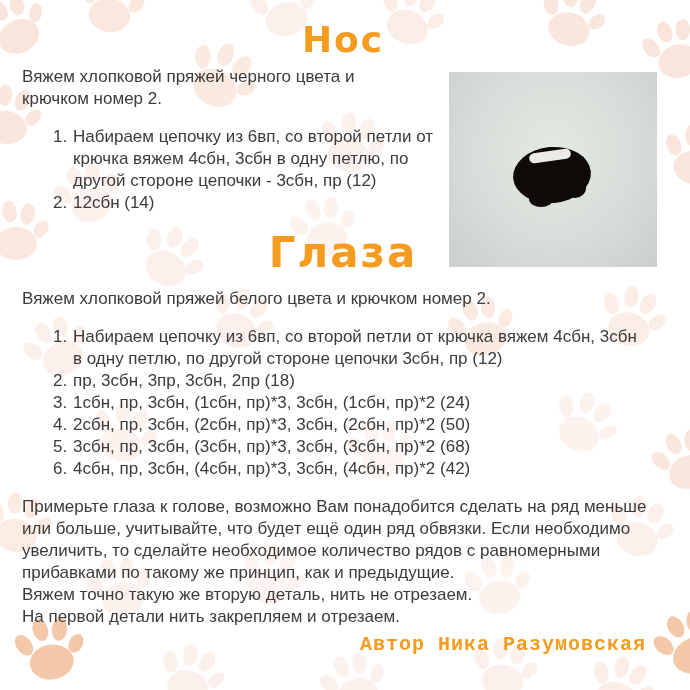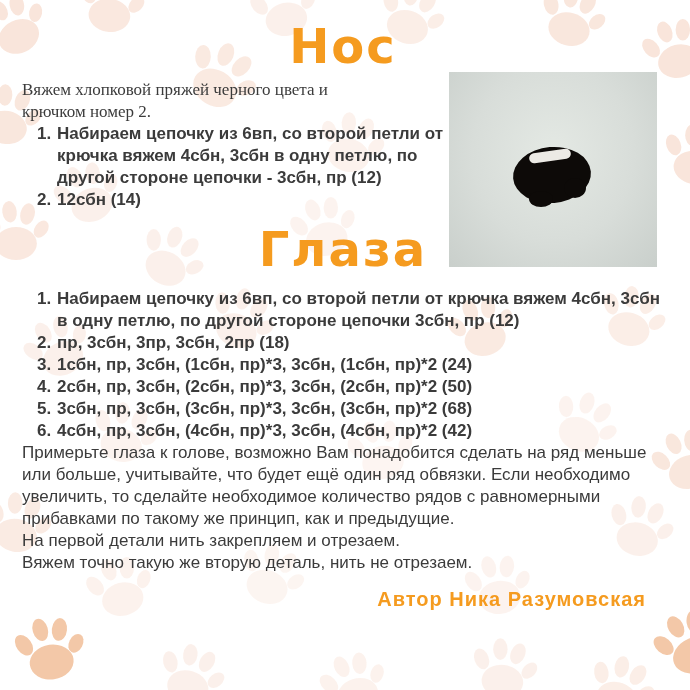--- a/index.html
+++ b/index.html
@@ -20,36 +20,36 @@
   }
   .paw-layer{position:absolute;left:0;top:0;width:690px;height:690px;z-index:0;}
   .paw{fill:var(--paw-print,#f9e3d8);}
   .paw.strong{fill:var(--paw-print-strong,#f3c6a4);}
   .content{position:relative;z-index:2;padding:0 26px 0 22px;box-sizing:border-box;}
   .section-title{
     font-family:"DejaVu Sans","Liberation Sans",sans-serif;
     font-weight:800;color:var(--accent-orange,#f59b1f);
     text-align:center;letter-spacing:2px;line-height:1.1;
   }
-  .nose-title{font-size:48px;margin:20px 0 6px;}
-  .eyes-title{font-size:48px;margin:12px 0 12px;}
+  .nose-title{font-size:36px;margin:20px 0 6px;}
+  .eyes-title{font-size:42px;margin:12px 0 12px;}
   p,li{font-size:17px;line-height:22px;margin:0;}
-  ol{margin:0;padding-left:34px;font-weight:bold;}
+  ol{margin:16px;padding-left:34px;}
   li{padding-left:1px;}
   .nose-block{width:430px;}
-  .nose-block .intro{max-width:352px;font-family:Liberation Serif, serif;}
+  .nose-block .intro{max-width:352px;}
   .photo{
     position:absolute;left:449px;top:72px;width:208px;height:195px;z-index:1;
     background:radial-gradient(ellipse at 50% 42%,var(--photo-bg-light,#e4e9e4) 0%,#d8ddd9 55%,var(--photo-bg-dark,#c9cfcb) 100%);
   }
   .nose-fill{fill:var(--nose-black,#0d0a08);}
   .nose-hl{fill:#eceae5;}
   .author{
-    text-align:right;padding-right:18px;margin-top:12px;
-    font-family:Liberation Sans, sans-serif;
+    text-align:right;padding-right:18px;margin-top:4px;
+    font-family:Liberation Mono, monospace;
     font-weight:800;font-size:20px;line-height:26px;
     color:var(--accent-orange,#f59b1f);letter-spacing:1px;
   }
 </style>
 </head>
 <body>
 
 <svg class="paw-layer" width="690" height="690" viewBox="0 0 690 690" xmlns="http://www.w3.org/2000/svg">
   <defs>
     <symbol id="pawshape" viewBox="0 0 100 100">
@@ -112,28 +112,29 @@
     <p class="intro">Вяжем хлопковой пряжей черного цвета и крючком номер 2.</p>
     <ol>
       <li>Набираем цепочку из 6вп, со второй петли от крючка вяжем 4сбн, 3сбн в одну петлю, по другой стороне цепочки - 3сбн, пр (12)</li>
       <li>12сбн (14)</li>
     </ol>
   </div>
 
   <h1 class="section-title eyes-title">Глаза</h1>
 
   <div>
+    <p>Вяжем хлопковой пряжей белого цвета и крючком номер 2.</p>
     <ol>
       <li>Набираем цепочку из 6вп, со второй петли от крючка вяжем 4сбн, 3сбн в одну петлю, по другой стороне цепочки 3сбн, пр (12)</li>
       <li>пр, 3сбн, 3пр, 3сбн, 2пр (18)</li>
       <li>1сбн, пр, 3сбн, (1сбн, пр)*3, 3сбн, (1сбн, пр)*2 (24)</li>
       <li>2сбн, пр, 3сбн, (2сбн, пр)*3, 3сбн, (2сбн, пр)*2 (50)</li>
       <li>3сбн, пр, 3сбн, (3сбн, пр)*3, 3сбн, (3сбн, пр)*2 (68)</li>
       <li>4сбн, пр, 3сбн, (4сбн, пр)*3, 3сбн, (4сбн, пр)*2 (42)</li>
     </ol>
     <p>Примерьте глаза к голове, возможно Вам понадобится сделать на ряд меньше или больше, учитывайте, что будет ещё один ряд обвязки. Если необходимо увеличить, то сделайте необходимое количество рядов с равномерными прибавками по такому же принцип, как и предыдущие.</p>
+    <p>Вяжем точно такую же вторую деталь, нить не отрезаем.</p>
     <p>На первой детали нить закрепляем и отрезаем.</p>
-    <p>Вяжем точно такую же вторую деталь, нить не отрезаем.</p>
   </div>
 
   <div class="author">Автор Ника Разумовская</div>
 
 </div>
 
 </body></html>

